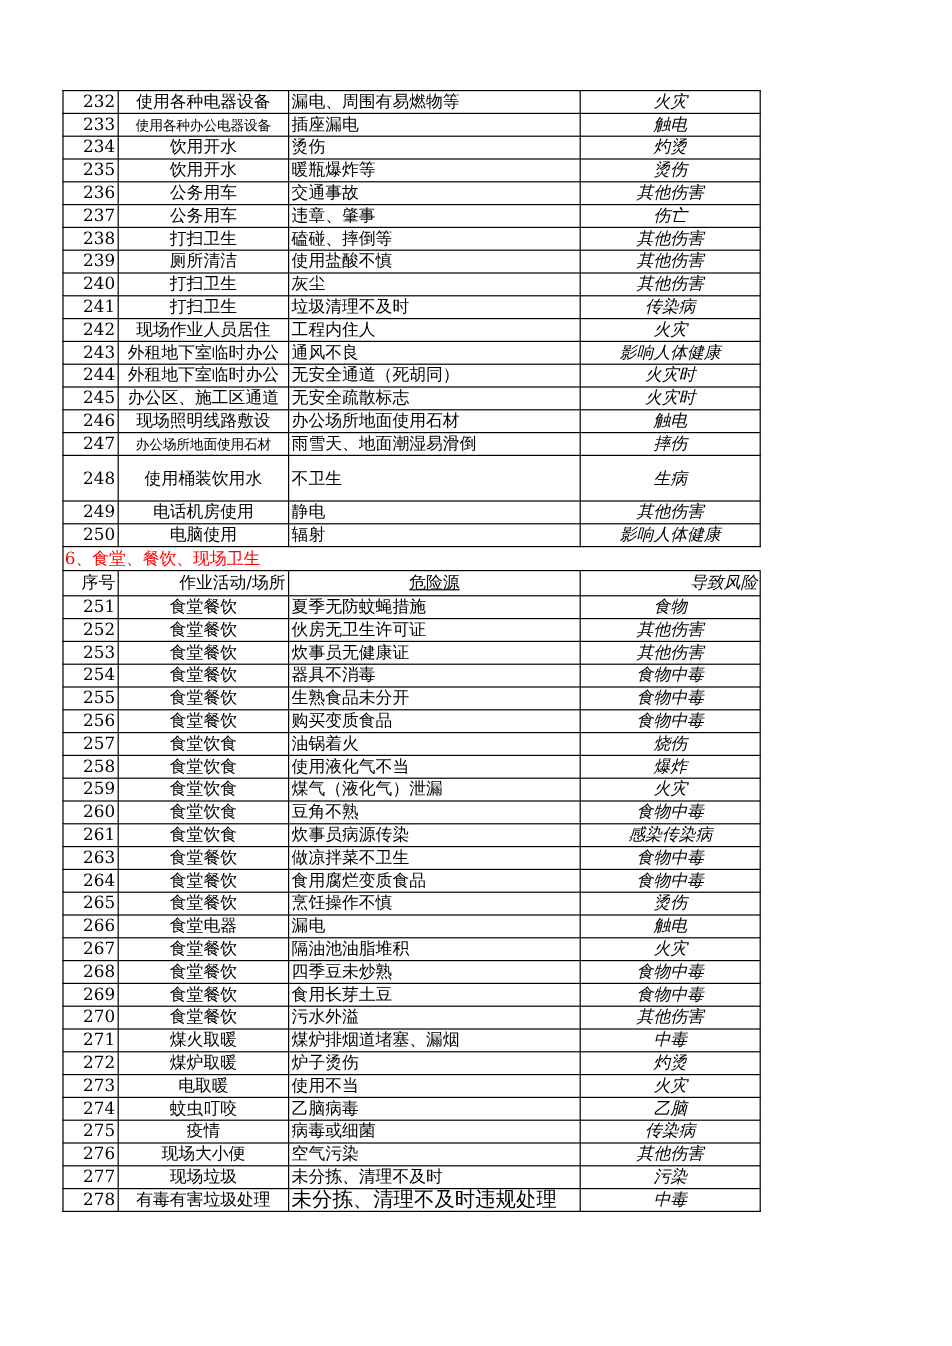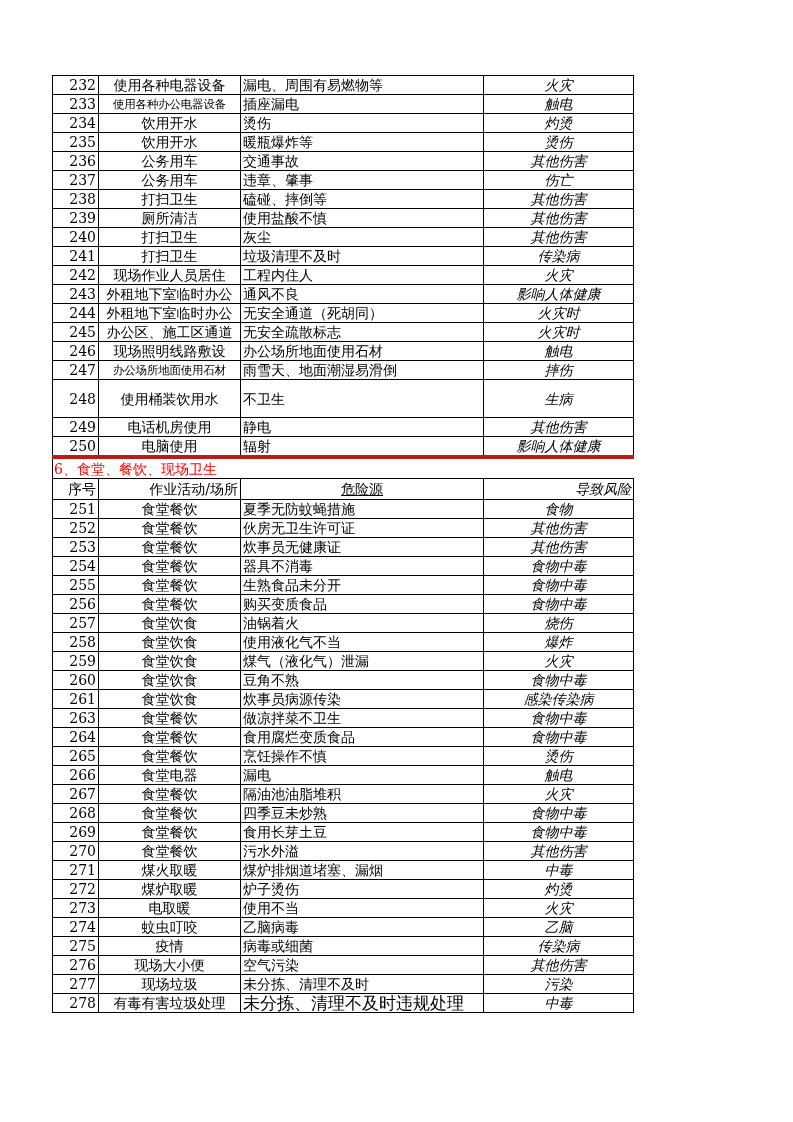--- a/index.html
+++ b/index.html
@@ -40,21 +40,21 @@
       overflow: hidden;
     }
     td.no { text-align: right; }
     td.act { text-align: center; }
     td.act.small { font-size: 11.5px; letter-spacing: -0.2px; }
     td.haz { text-align: left; }
     td.haz.smallish { font-size: 17px; }
     td.risk { text-align: center; font-style: italic; }
     tr.tall td { height: 37px; }
     tr.section td {
-      border-top: 4px solid #b91c1c;
+      border-top: 1px solid #b91c1c;
       border-left: 1px solid #000;
       border-right: none;
       border-bottom: 1px solid #000;
       color: #ff0000;
       text-align: left;
       height: 19px;
       padding-left: 1px;
     }
     tr.header td { text-align: right; height: 20px; }
     tr.header td.haz { text-align: center; text-decoration: underline; }

